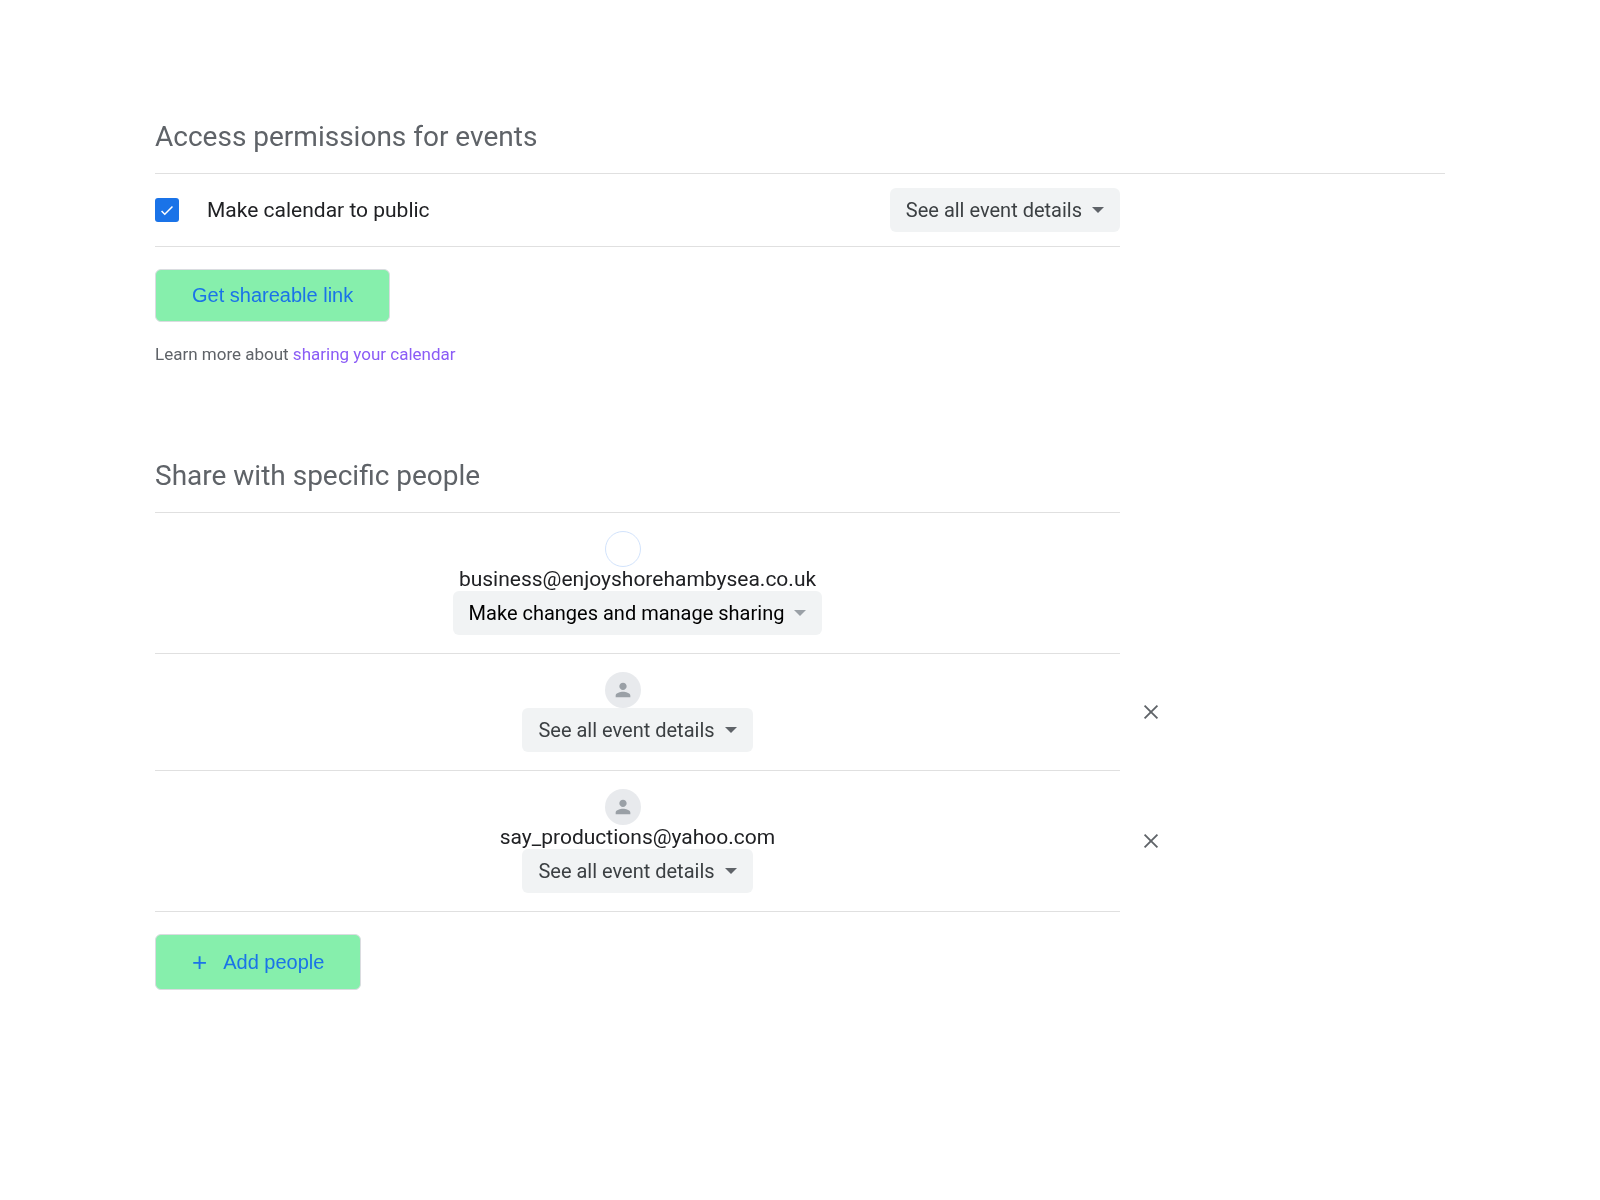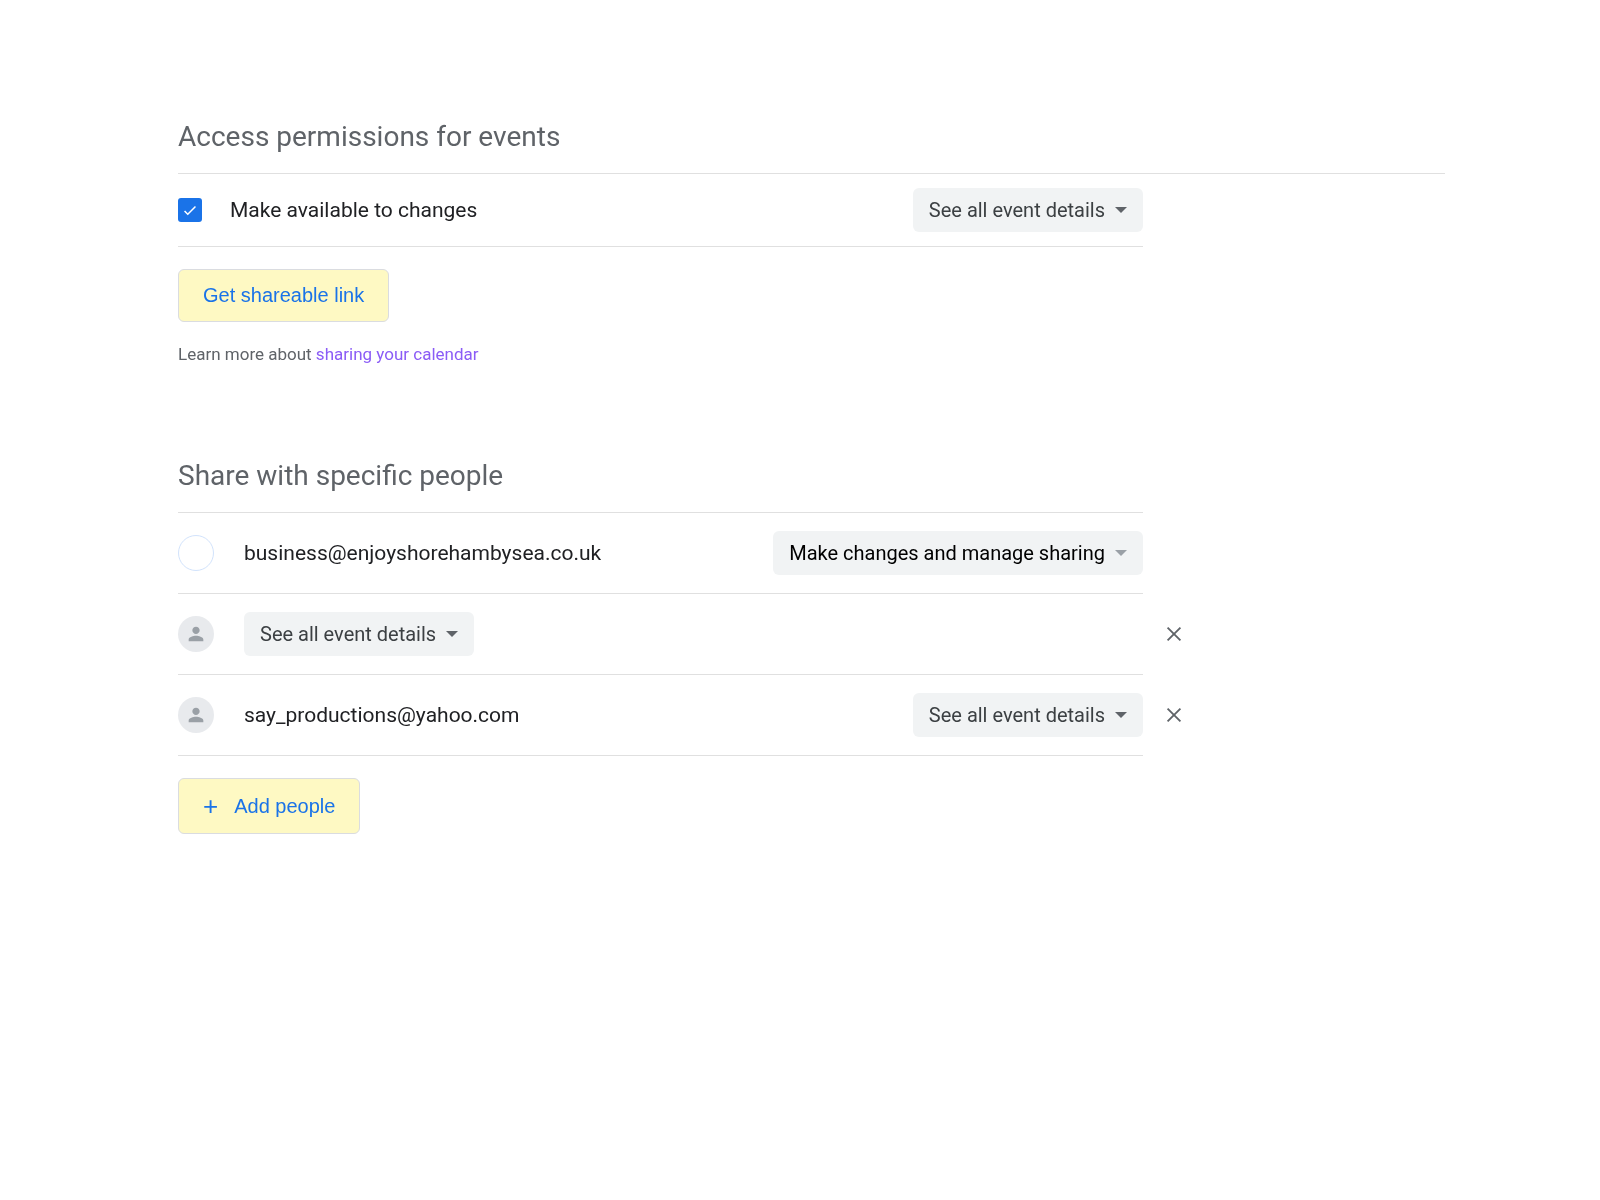--- a/index.html
+++ b/index.html
@@ -8,21 +8,20 @@
     padding: 0;
     font-family: 'Google Sans', Roboto, Arial, sans-serif;
     background: #fff;
     color: #3c4043;
     width: 1600px;
     height: 1200px;
   }
   .container {
     padding: 120px 155px 0 155px;
     max-width: 1600px;
-    margin-left: 23px;
   }
   .section-title {
     font-size: 28px;
     font-weight: 400;
     color: #5f6368;
     margin: 0 0 20px 0;
   }
   .divider {
     border: none;
     border-top: 1px solid #e0e0e0;
@@ -68,24 +67,24 @@
   .dropdown.disabled { color: #000000; }
   .dropdown .caret {
     margin-left: 10px;
     width: 0; height: 0;
     border-left: 6px solid transparent;
     border-right: 6px solid transparent;
     border-top: 6px solid #5f6368;
   }
   .dropdown.disabled .caret { border-top-color: #9aa0a6; }
   .outline-btn {
-    background: #fef9c3;
+    background: #86efac;
     border: 1px solid #dadce0;
     border-radius: 6px;
-    padding: 14px 24px;
+    padding: 14px 36px;
     font-size: 20px;
     color: #1a73e8;
     cursor: pointer;
     display: inline-flex;
     align-items: center;
     margin-top: 22px;
   }
   .outline-btn .plus {
     font-size: 26px;
     margin-right: 16px;
@@ -103,20 +102,21 @@
     cursor: pointer;
   }
   .section-gap { height: 95px; }
   .people-row {
     display: flex;
     align-items: center;
     width: 965px;
     padding: 18px 0;
     border-bottom: 1px solid #e0e0e0;
     position: relative;
+    flex-direction: column;
   }
   .wide-row-wrapper {
     width: 1010px;
     position: relative;
   }
   .avatar {
     width: 36px;
     height: 36px;
     border-radius: 50%;
     background: #e8eaed;
@@ -159,21 +159,21 @@
   
   <h2 class="section-title">Access permissions for events</h2>
   <hr class="divider">
 
   <div class="row">
     <div class="checkbox">
       <svg viewBox="0 0 24 24">
           <path fill="#fff" d="M9 16.2l-3.5-3.5L4 14.1l5 5 11-11-1.4-1.4z"></path>
         </svg>
     </div>
-    <span class="checkbox-label">Make available to changes</span>
+    <span class="checkbox-label">Make calendar to public</span>
     <div class="dropdown">
       <span>See all event details</span>
       <span class="caret"></span>
     </div>
   </div>
 
   <hr class="divider" style="width:965px">
 
   <button class="outline-btn">
     <span>Get shareable link</span>

